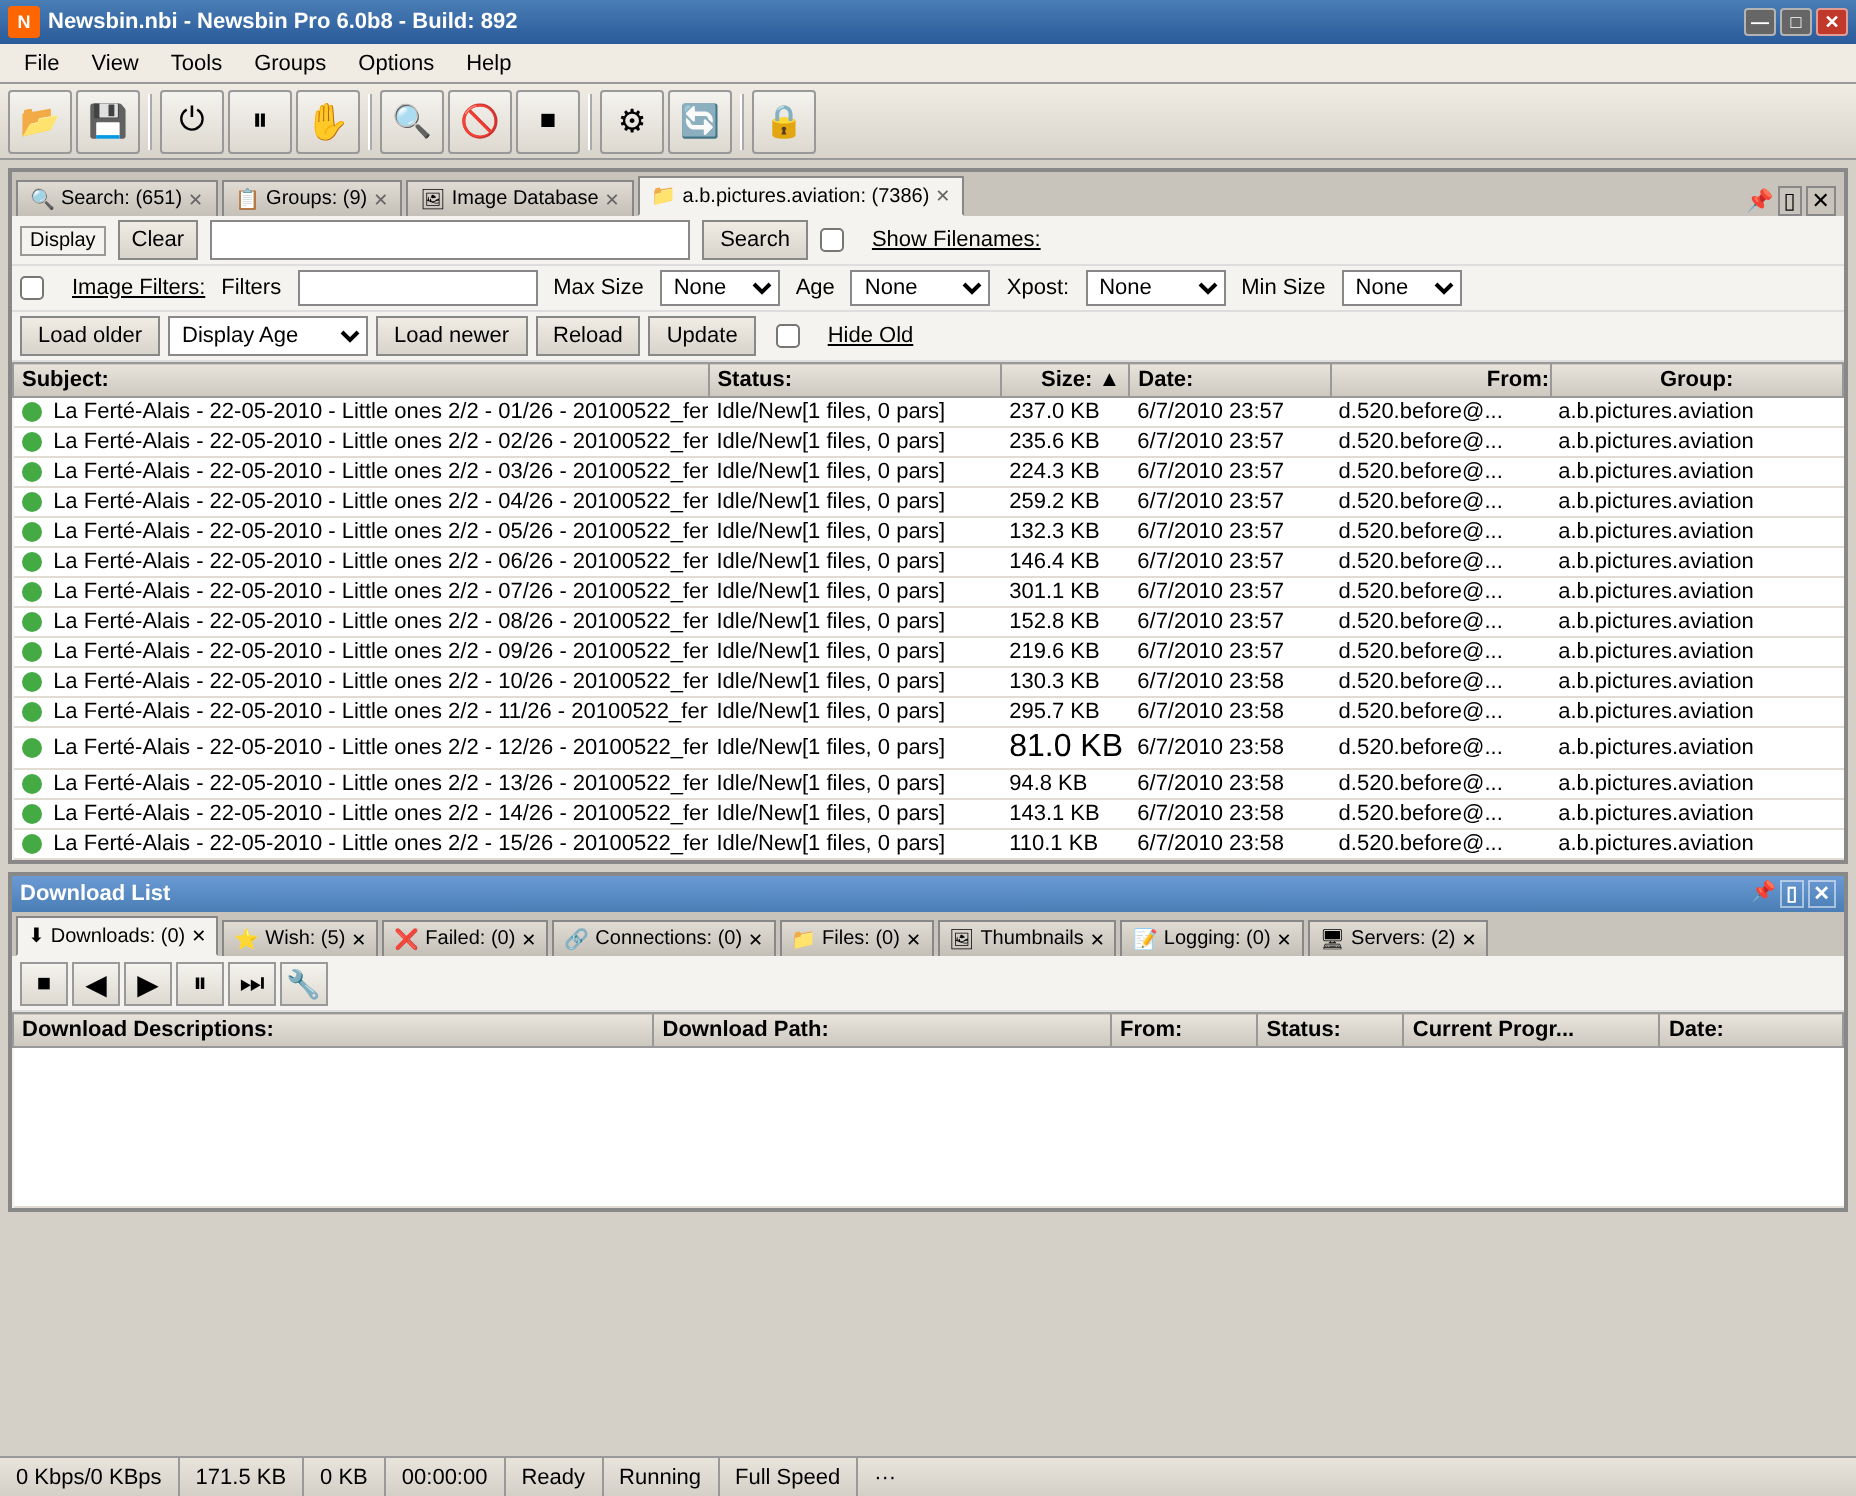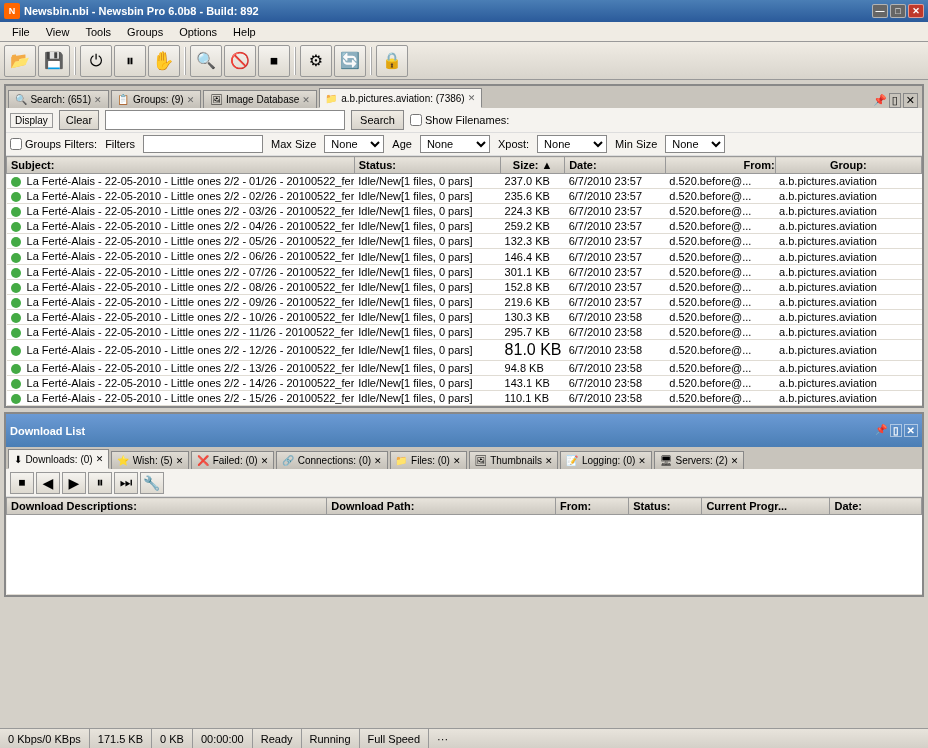--- a/index.html
+++ b/index.html
@@ -32,21 +32,21 @@
     .tab { background: linear-gradient(to bottom, #e8e4dc, #ccc8c0); border: 1px solid #999; border-bottom: none; padding: 2px 6px; display: flex; align-items: center; gap: 4px; cursor: pointer; font-size: 10px; height: 20px; }
     .tab.active { background: #f5f3ef; border-bottom: 1px solid #f5f3ef; position: relative; z-index: 1; }
 
     
     #upper-panel { margin-bottom: 4px; }
     
     input[type="text"] { height: 20px; border: 1px solid #888; padding: 1px 3px; background: white; font-size: 11px; }
     select { height: 20px; border: 1px solid #888; padding: 0 2px; background: white; font-size: 11px; }
     button { height: 22px; border: 1px solid #888; background: linear-gradient(to bottom, #f0ece4, #d8d4cc); padding: 0 8px; cursor: pointer; font-size: 11px; }
     
-    label { font-size: 11px; display: flex; align-items: center; gap: 3px; }
+    label { font-size: 11px; display: flex; align-items: center; gap: 14px; text-decoration: underline; }
     input[type="checkbox"] { width: 12px; height: 12px; }
     
     
     .data-table { width: 100%; border-collapse: collapse; font-size: 11px; }
     .data-table thead th { background: linear-gradient(to bottom, #e8e4dc, #ccc8c0); border: 1px solid #999; padding: 2px 4px; text-align: left; font-weight: bold; white-space: nowrap; cursor: pointer; }
     .data-table tbody tr { background: white; }
     .data-table tbody td { border-bottom: 1px solid #e0dcd4; padding: 1px 4px; white-space: nowrap; overflow: hidden; max-width: 0; }
     
     .table-wrapper { overflow-y: auto; overflow-x: hidden; max-height: 250px; }
     
@@ -146,21 +146,21 @@
       <button style="height:20px; padding:0 8px; font-size:11px;">Search</button>
       <label>
         <input type="checkbox" style="">
         <span>Show Filenames:</span>
       </label>
     </div>
 
     <div style="background:#f5f3ef; display:flex; align-items:center; padding:2px 4px; gap:8px; border-bottom:1px solid #ddd; flex-wrap:wrap;">
       <label>
         <input type="checkbox" style="">
-        <span>Groups Filters:</span>
+        <span>Image Filters:</span>
       </label>
       <span>Filters</span>
       <input type="text" style="width: 120px; height: 18px;">
       <span>Max Size</span>
       <select style="width:60px; height:18px;">
         <option>None</option>
       </select>
       <span>Age</span>
       <select style="width:70px; height:18px;">
         <option>None</option>
@@ -168,28 +168,41 @@
       <span>Xpost:</span>
       <select style="width:70px; height:18px;">
         <option>None</option>
       </select>
       <span>Min Size</span>
       <select style="width:60px; height:18px;">
         <option>None</option>
       </select>
     </div>
 
+    <div style="background:#f5f3ef; display:flex; align-items:center; padding:2px 4px; gap:4px; border-bottom:1px solid #ddd;">
+      <button style="height:20px; font-size:11px;">Load older</button>
+      <select style="width:100px; height:20px;">
+        <option>Display Age</option>
+      </select>
+      <button style="height:20px; font-size:11px;">Load newer</button>
+      <button style="height:20px; font-size:11px;">Reload</button>
+      <button style="height:20px; font-size:11px;">Update</button>
+      <label style="margin-left:6px;">
+        <input type="checkbox" style="">
+        <span>Hide Old</span>
+      </label>
+    </div>
 
     <div class="table-wrapper" style="max-height:250px; overflow-y:auto;">
       <table class="data-table" style="width:100%; border-collapse:collapse; font-size:11px;">
         <thead>
           <tr>
             <th style="background:linear-gradient(to bottom,#e8e4dc,#ccc8c0); border:1px solid #999; padding:2px 4px; text-align:left; width:38%;">Subject:</th>
             <th style="background:linear-gradient(to bottom,#e8e4dc,#ccc8c0); border:1px solid #999; padding:2px 4px; text-align:left; width:16%;">Status:</th>
-            <th style="background:linear-gradient(to bottom,#e8e4dc,#ccc8c0); border:1px solid #999; padding:2px 4px; text-align:center; width:7%;">Size: ▲</th>
+            <th style="background:linear-gradient(to bottom,#e8e4dc,#ccc8c0); border:1px solid #999; padding:2px 4px; text-align:right; width:7%;">Size: ▲</th>
             <th style="background:linear-gradient(to bottom,#e8e4dc,#ccc8c0); border:1px solid #999; padding:2px 4px; text-align:left; width:11%;">Date:</th>
             <th style="background:linear-gradient(to bottom,#e8e4dc,#ccc8c0); border:1px solid #999; padding:2px 0; text-align:right; width:12%;">From:</th>
             <th style="background:linear-gradient(to bottom,#e8e4dc,#ccc8c0); border:1px solid #999; padding:2px 4px; text-align:center; width:16%;">Group:</th>
           </tr>
         </thead>
         <tbody id="main-table-body">
         <tr style="background: white;">
       <td style="padding:1px 4px; border-bottom:1px solid #e0dcd4; white-space:nowrap; overflow:hidden; max-width:0; width:38%;">
         <span style="display:inline-block;width:10px;height:10px;border-radius:50%;background:#44aa44;margin-right:3px;vertical-align:middle;"></span>
         <span style="font-size:11px;">La Ferté-Alais - 22-05-2010 - Little ones 2/2 - 01/26 - 20100522_ferte2....</span>
@@ -354,21 +367,21 @@
       <td style="padding:1px 4px; border-bottom:1px solid #e0dcd4; font-size:11px; width:12%;">d.520.before@...</td>
       <td style="padding:1px 4px; border-bottom:1px solid #e0dcd4; font-size:11px; width:16%;">a.b.pictures.aviation</td>
     </tr>
           </tbody>
       </table>
     </div>
   </div>
 
   <div id="download-panel" style="border:2px solid #888; background:#f5f3ef;">
 
-    <div style="background:linear-gradient(to bottom,#6b9ad4,#4a7eb5); color:white; font-size:11px; font-weight:bold; padding:1px 4px; display:flex; align-items:center; justify-content:space-between; height:33px;">
+    <div style="background:linear-gradient(to bottom,#6b9ad4,#4a7eb5); color:white; font-size:11px; font-weight:bold; padding:1px 4px; display:flex; align-items:center; justify-content:space-between; height:18px;">
       <span>Download List</span>
       <div style="display:flex; gap:2px;">
         <span style="cursor:pointer; font-size:10px;">📌</span>
         <span style="cursor:pointer; font-size:10px; border:1px solid rgba(255,255,255,0.5); padding:0 2px;">▯</span>
         <span style="cursor:pointer; font-size:10px; border:1px solid rgba(255,255,255,0.5); padding:0 2px;">✕</span>
       </div>
     </div>
 
     <div style="background:#c8c4bc; display:flex; align-items:flex-end; padding:2px 2px 0; gap:2px; height:22px;">
       <div style="background:#f5f3ef; border:1px solid #888; border-bottom:1px solid #f5f3ef; padding:1px 5px; font-size:10px; display:flex; align-items:center; gap:3px; height:20px; position:relative; z-index:2;">

